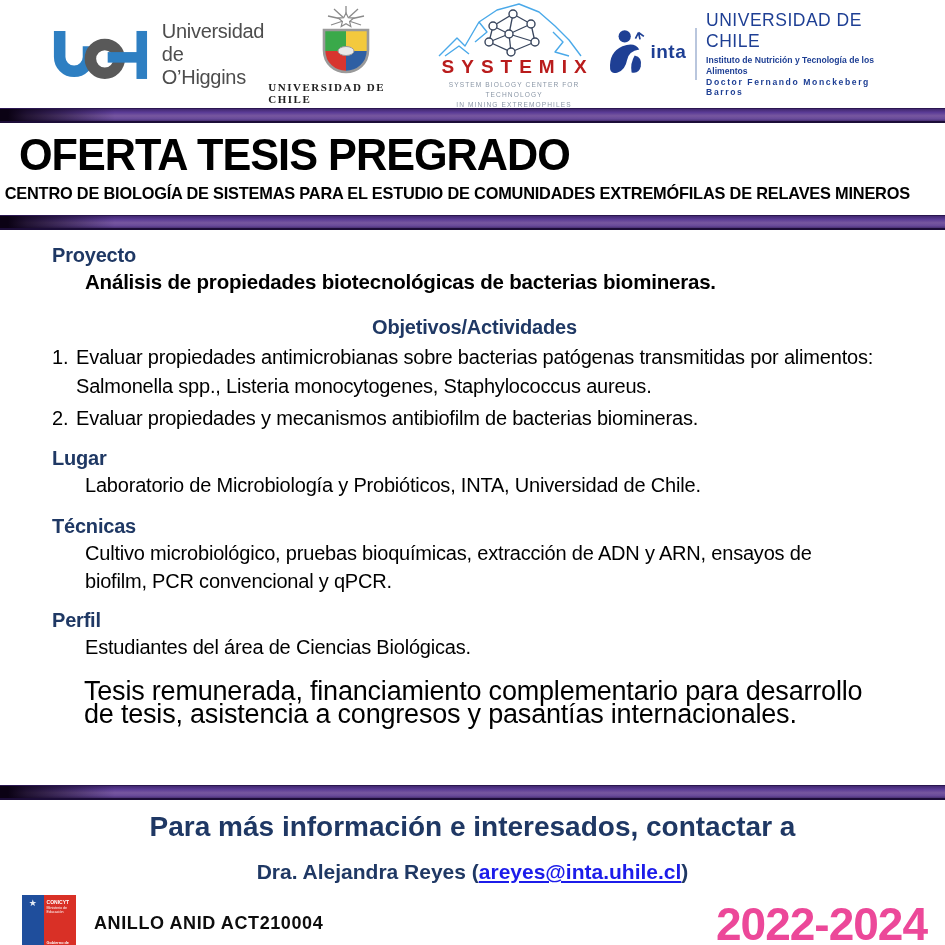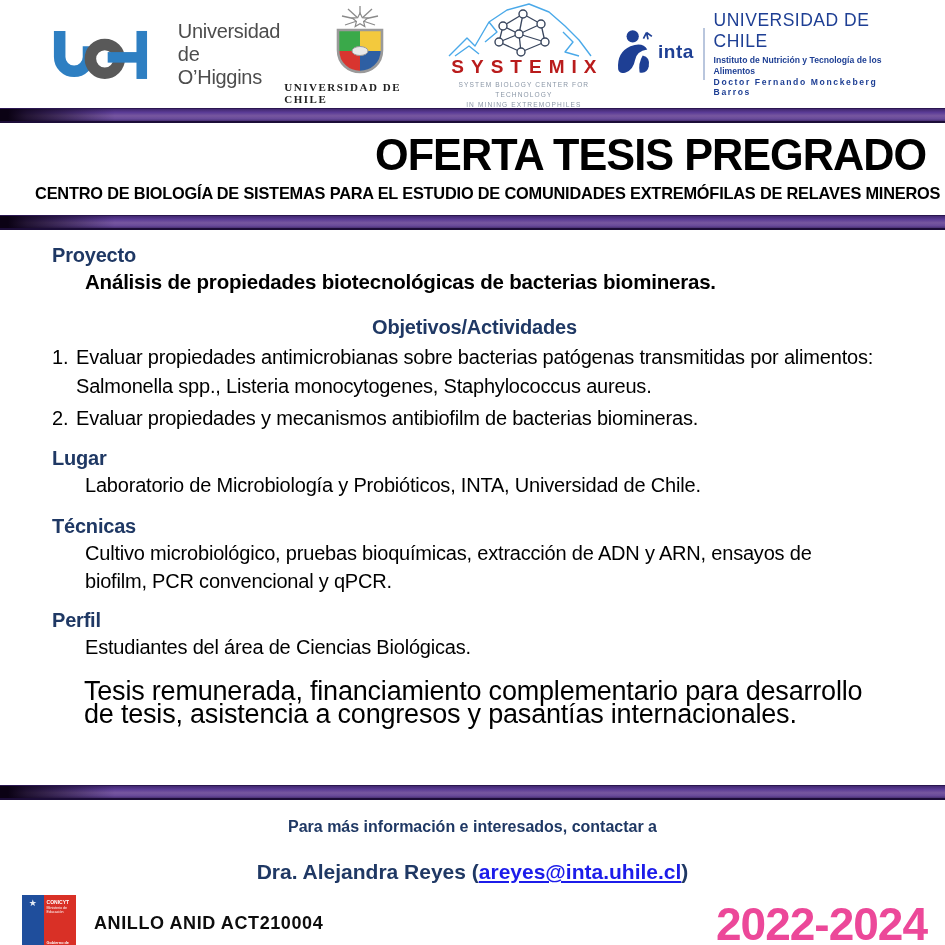--- a/index.html
+++ b/index.html
@@ -4,21 +4,21 @@
 <style>
   * { margin:0; padding:0; box-sizing:border-box; }
   html,body { width:945px; height:945px; background:#fff; overflow:hidden;
               font-family:"Liberation Sans", sans-serif; }
 
   
   .logo-row { height:108px; display:flex; align-items:center;
               justify-content:space-between; padding:0 40px 0 52px; }
   .logo-block { display:flex; align-items:center; }
 
-  .uoh { gap:26px; }
+  .uoh { gap:10px; }
   .uoh-text { color:#4d4d4d; font-size:20px; line-height:1.15; font-weight:500; letter-spacing:-0.3px; }
 
   .uchile { flex-direction:column; align-items:center; margin-top:2px; }
   .uchile-caption { font-family:"Liberation Serif", serif; font-size:11px; font-weight:700;
                     letter-spacing:1.5px; color:#222; margin-top:1px; }
 
   .systemix { flex-direction:column; align-items:center; margin-top:4px; }
   .systemix-name { color:#b91c1c; font-weight:700; font-size:19px; letter-spacing:7px;
                    margin-top:-2px; text-indent:7px; }
   .systemix-cap { color:#8a96a6; font-size:6.6px; letter-spacing:1.1px; text-align:center;
@@ -36,21 +36,21 @@
 
   
   .divider { height:15px; width:945px;
     background:
       linear-gradient(90deg,#0b0214 0px,#0b0214 8px,rgba(11,2,20,.78) 26px,rgba(11,2,20,0) 115px),
       linear-gradient(180deg,#3a2264 0%,#5b3c96 30%,#77579f 52%,#684a9a 72%,#2c1850 100%);
     box-shadow: inset 0 -2px 0 #1c0d38, inset 0 1px 0 #2a1650;
   }
 
   
-  .banner { height:92px; text-align:right; padding-top:7px; }
+  .banner { height:92px; text-align:left; padding-top:7px; }
   .banner h1 { font-size:45px; font-weight:800; letter-spacing:-1px; color:#000;
                line-height:50px; transform:scaleX(.96); }
   .banner .subtitle { font-size:16.5px; font-weight:700; letter-spacing:-0.2px; color:#000;
                       line-height:26px; transform:scaleX(.99); }
 
   
   .content { padding:0 48px 0 52px; height:543px; font-size:20px; color:#000;
              letter-spacing:-0.2px; }
   .sec-h { color:#1F3864; font-weight:700; font-size:20px; line-height:26px; }
   .indent { padding-left:33px; }
@@ -58,21 +58,21 @@
   .body-line { line-height:28px; }
   .mt12 { margin-top:12px; } .mt10 { margin-top:18px;text-align:center; } .mt14 { margin-top:14px; }
   .obj-list { margin-top:2px; }
   .obj-item { display:flex; line-height:29px; margin-top:3px; }
   .obj-num  { width:24px; flex:0 0 24px; }
   .obj-text { flex:1; }
   .nota { margin-top:19px; line-height:23px; font-size:27px;margin-left:32px; }
 
   
   .contact { text-align:center; color:#1F3864; }
-  .contact-line1 { margin-top:14px; font-size:16px; font-weight:700; line-height:26px; }
+  .contact-line1 { margin-top:14px; font-size:28px; font-weight:700; line-height:26px; }
   .contact-line2 { margin-top:18px; font-size:21px; font-weight:700; line-height:28px; }
   .email-link { color:#1c1cea; text-decoration:underline; cursor:pointer; font-weight:700; }
 
   
   .bottom-row { display:flex; align-items:center; padding:0 14px 0 22px; margin-top:9px; }
   .conicyt { width:54px; height:57px; display:flex; flex:0 0 54px; }
   .conicyt-blue { width:40%; background:#1f4e9c; position:relative; }
   .conicyt-emblem { position:absolute; top:4px; left:3px; right:3px; color:#e8edf5;
                     font-size:9px; text-align:center; line-height:1; }
   .conicyt-red { width:60%; background:#d93026; color:#fff; display:flex;

